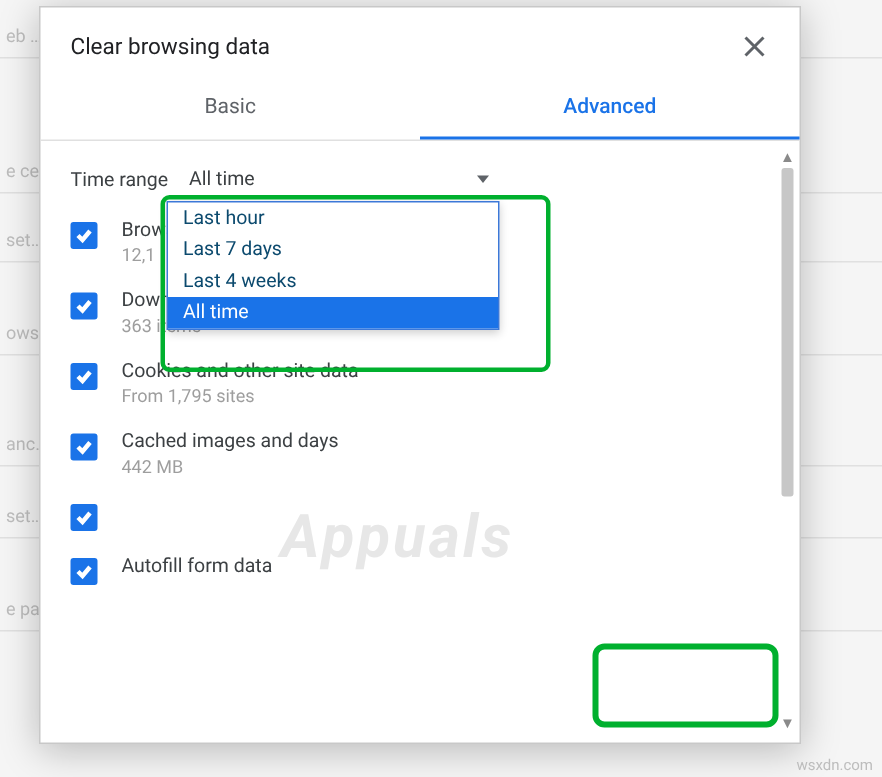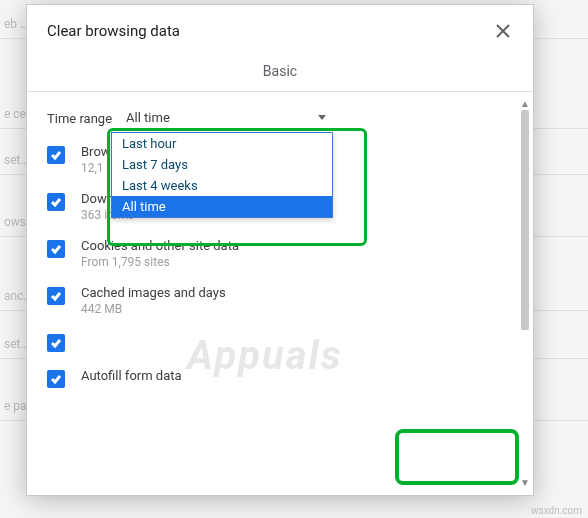--- a/index.html
+++ b/index.html
@@ -59,20 +59,21 @@
     <div class="dlg-title">Clear browsing data</div>
     <div class="close">
       <svg viewBox="0 0 14 14">
           <path d="M1 1 L13 13 M13 1 L1 13"></path>
         </svg>
     </div>
   </div>
 
   <div class="tabs">
     <div class="tab">Basic</div>
+    <div class="tab active">Advanced</div>
   </div>
 
   <div class="body">
     <div class="row-range">
       <span class="range-label">Time range</span>
       <div class="select">
         <span>All time</span>
         <span class="caret"></span>
       </div>
     </div>

